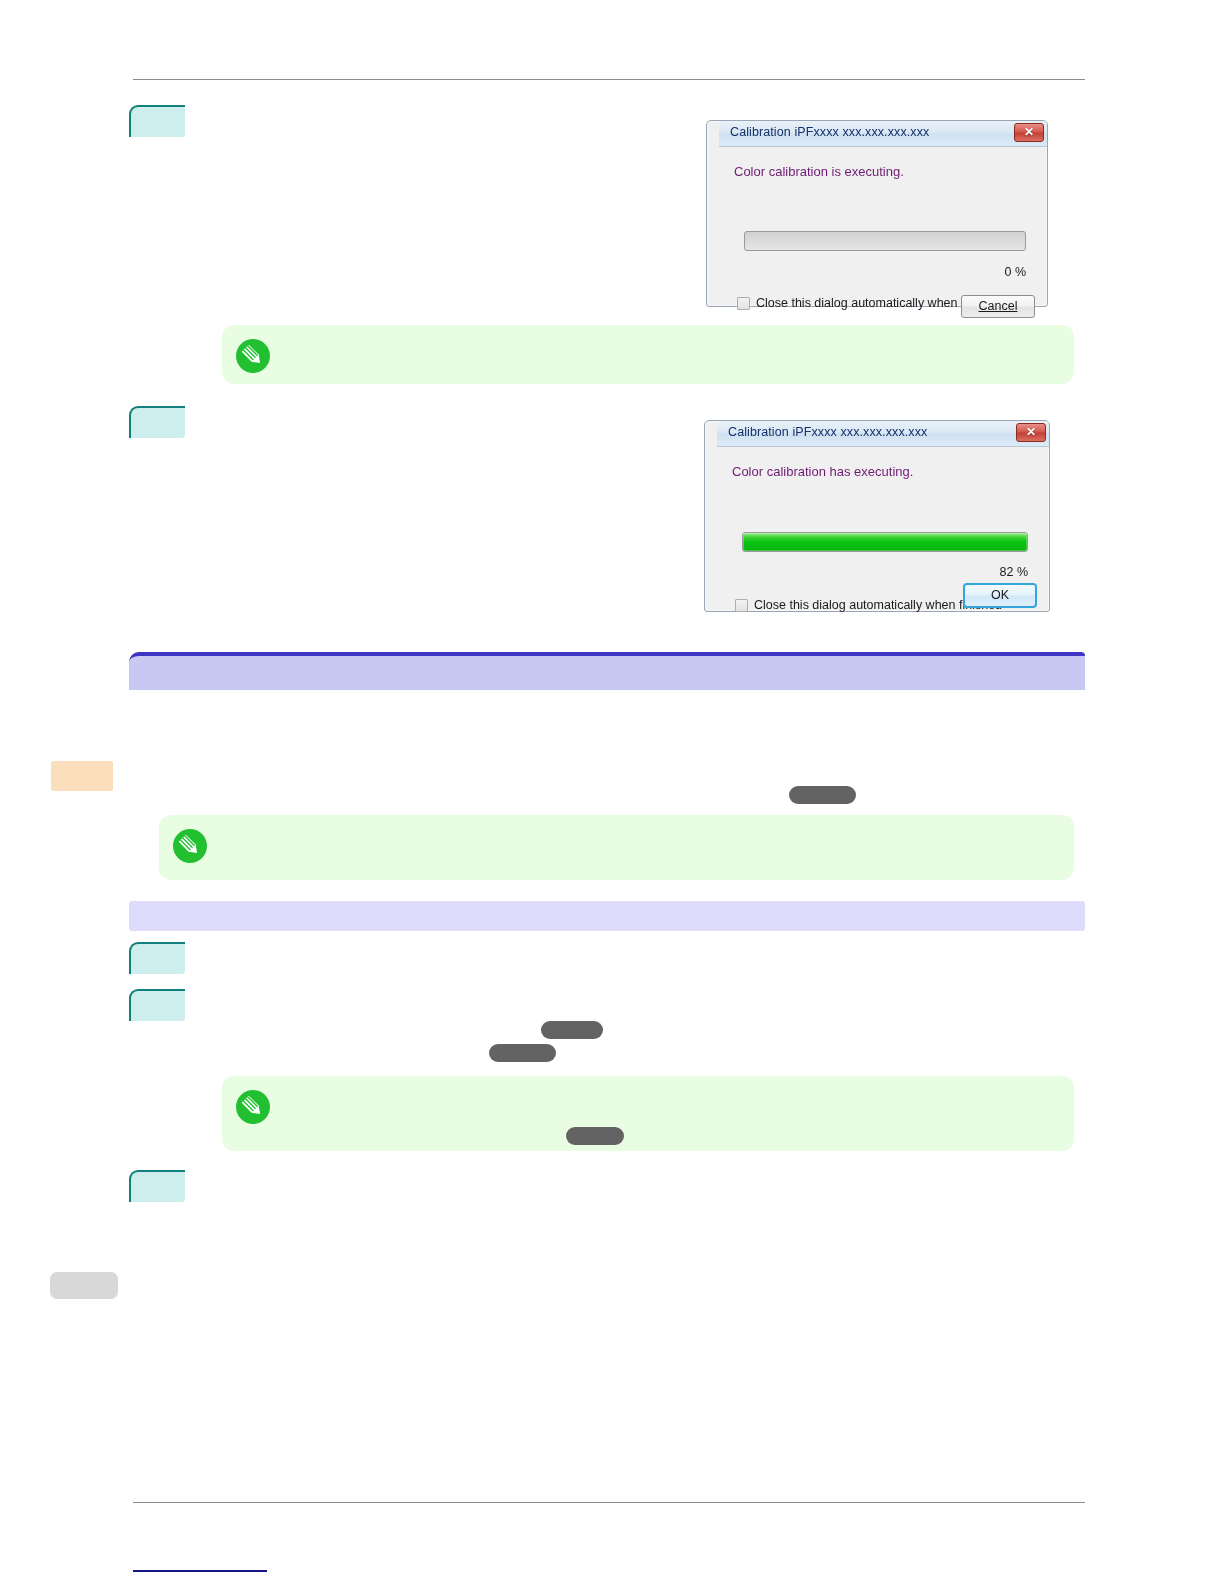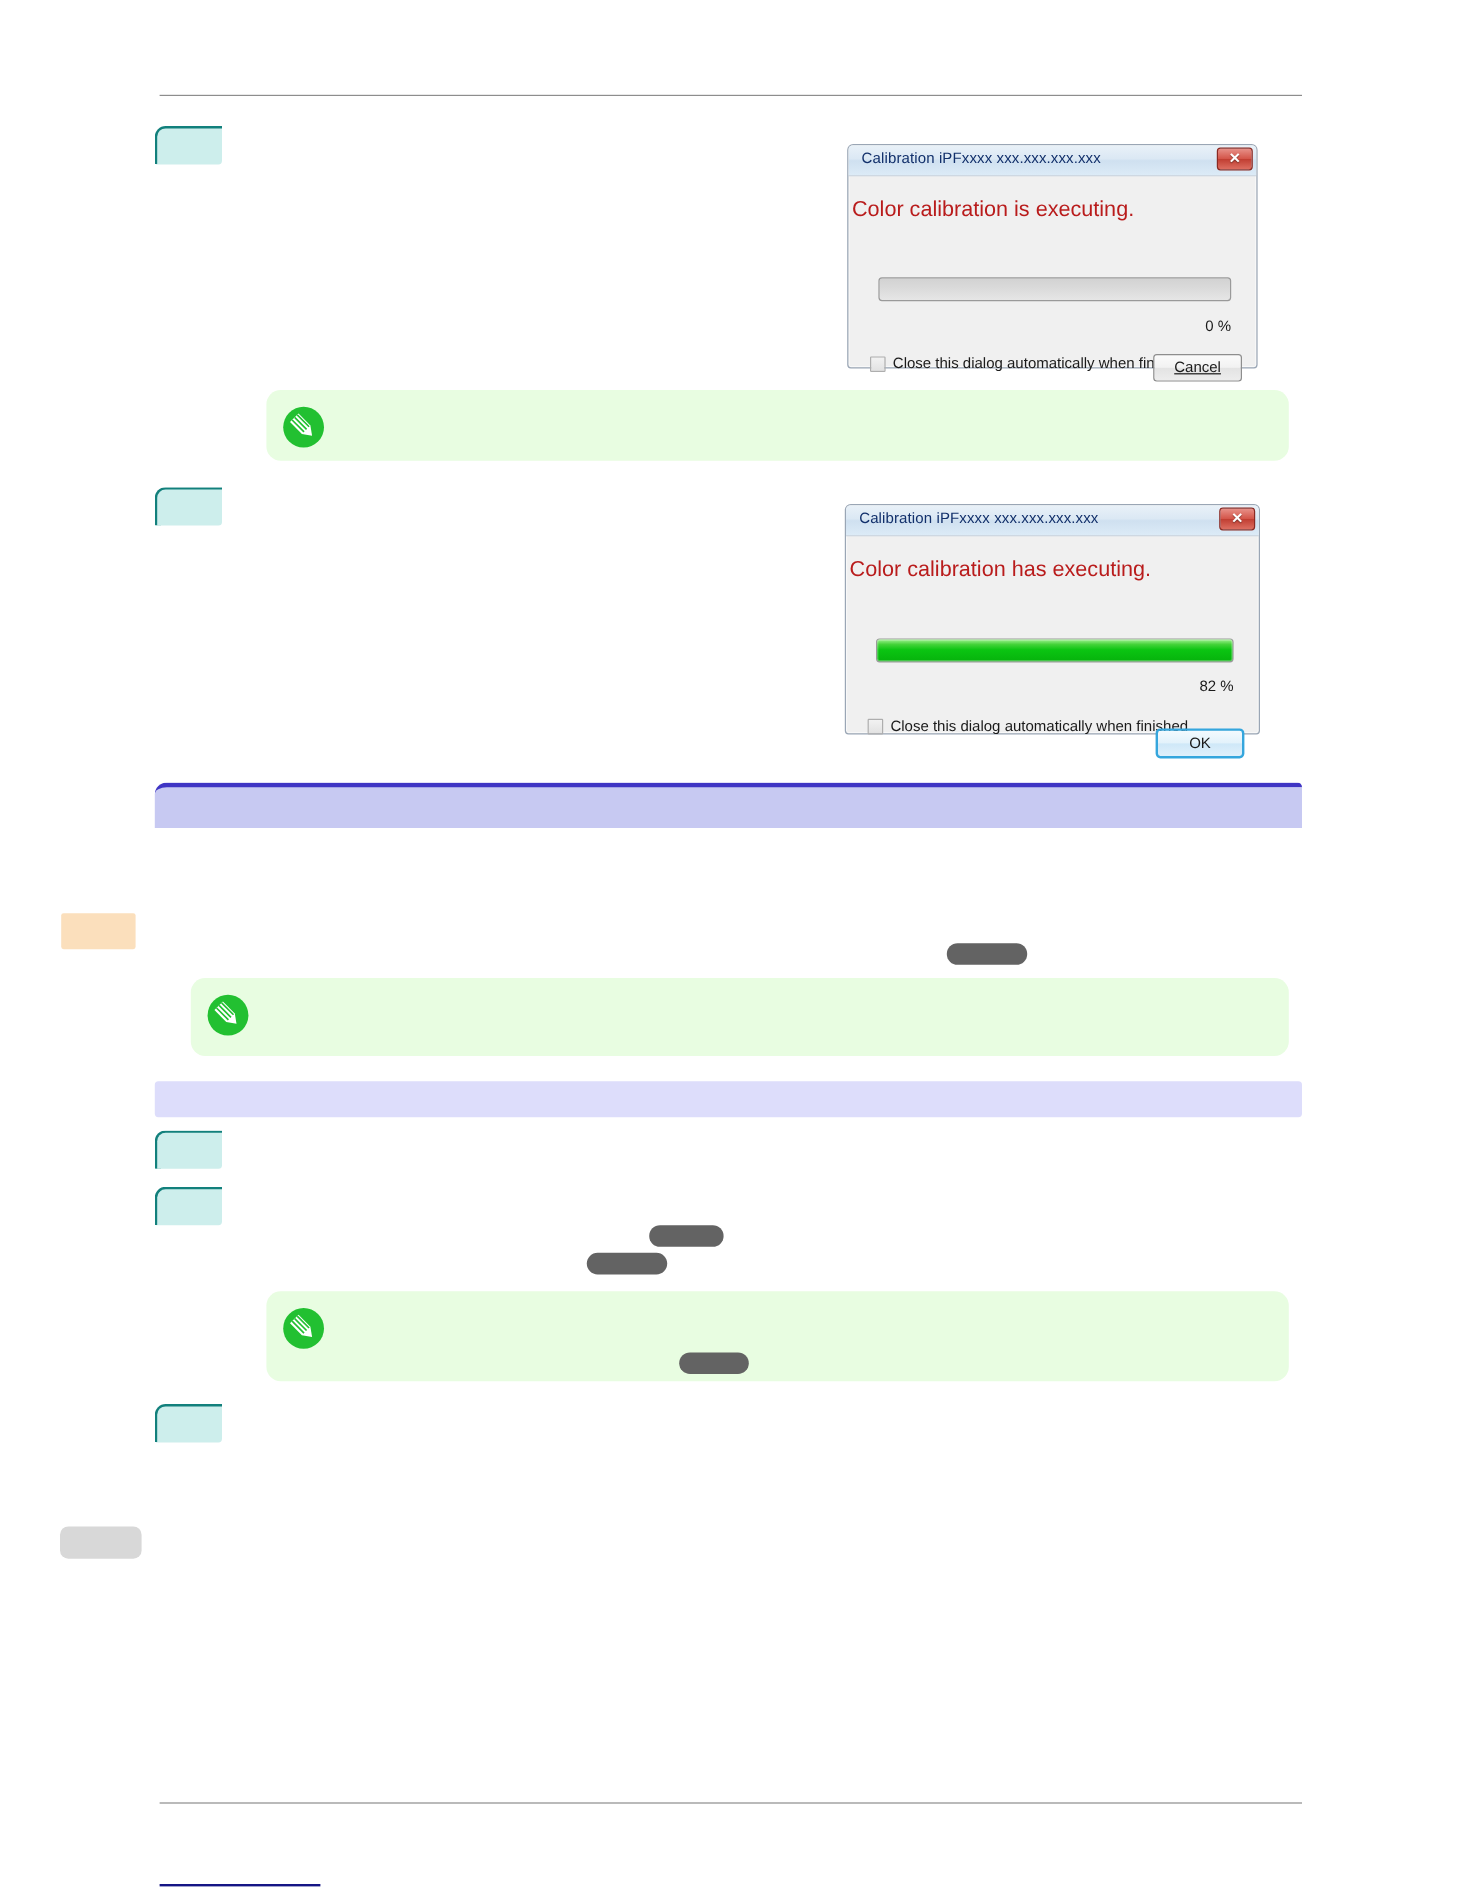--- a/index.html
+++ b/index.html
@@ -110,20 +110,21 @@
   
   
   
   .dialog {
     position: absolute;
     box-sizing: border-box;
     background: #f0f0f0;
     border: 1px solid #9aa6b5;
     border-radius: 5px 5px 3px 3px;
     box-shadow: 0 0 0 1px rgba(255,255,255,0.55) inset;
+    padding-left: 12px;
   }
   .dlg-titlebar {
     position: relative;
     height: 25px;
     background: linear-gradient(to bottom, #e9f1f8 0%, #dbe8f4 45%, #cfe0f0 52%, #dcebf7 100%);
     border-bottom: 1px solid #b9c8d8;
     border-radius: 4px 4px 0 0;
   }
   .dlg-title {
     position: absolute;
@@ -154,24 +155,24 @@
     text-align: center;
     line-height: 17px;
     text-shadow: 0 1px 1px rgba(0,0,0,0.45);
   }
   .dlg-body {
     position: relative;
     height: calc(100% - 25px);
   }
   .dlg-message {
     position: absolute;
-    left: 3px;
+    left: 15px;
     top: 17px;
-    font-size: 18px;
-    color: #b91c1c;
+    font-size: 13px;
+    color: #701a75;
     white-space: nowrap;
   }
 
   
   .progress-track {
     position: absolute;
     left: 25px;
     right: 21px;
     height: 20px;
     box-sizing: border-box;
@@ -345,17 +346,17 @@
       <div class="progress-track" style="top:85px;">
         <div class="progress-fill" id="pf1" style="width: 100%;"></div>
       </div>
       <div class="progress-pct" style="top:118px;">82 %</div>
 
       <div class="chk-row" style="top:151px;">
         <span class="chk-box"></span>
         <span class="chk-label">Close this dialog automatically when finished</span>
       </div>
 
-      <div class="dlg-btn btn-default" style="right:12px; top:160px;">OK</div>
+      <div class="dlg-btn btn-default" style="right:12px; top:136px;">OK</div>
     </div>
   </div>
 
 </div>
 
 </body></html>

